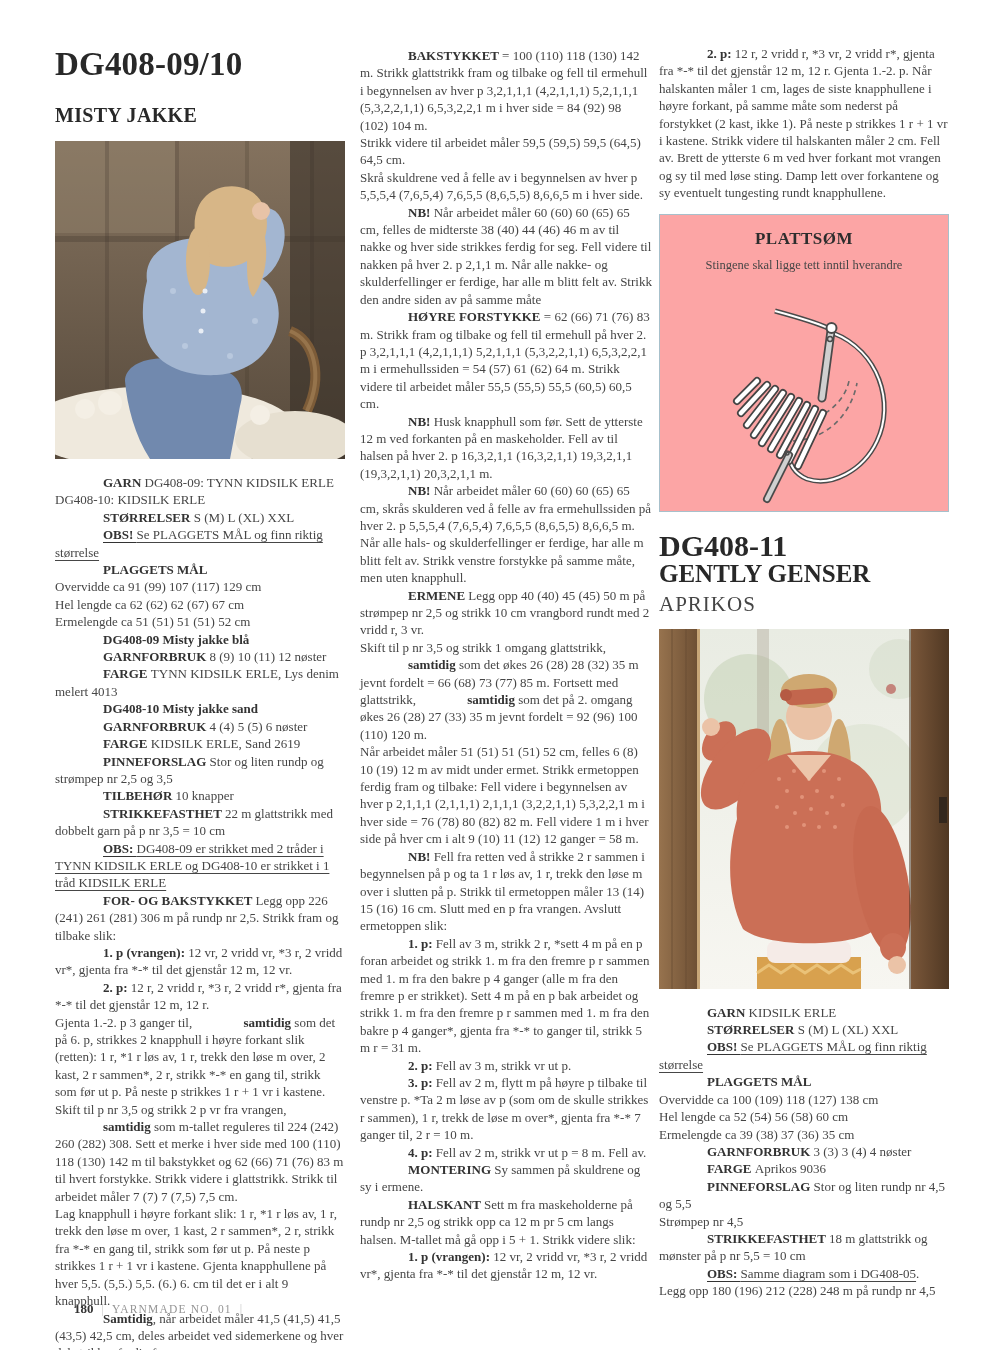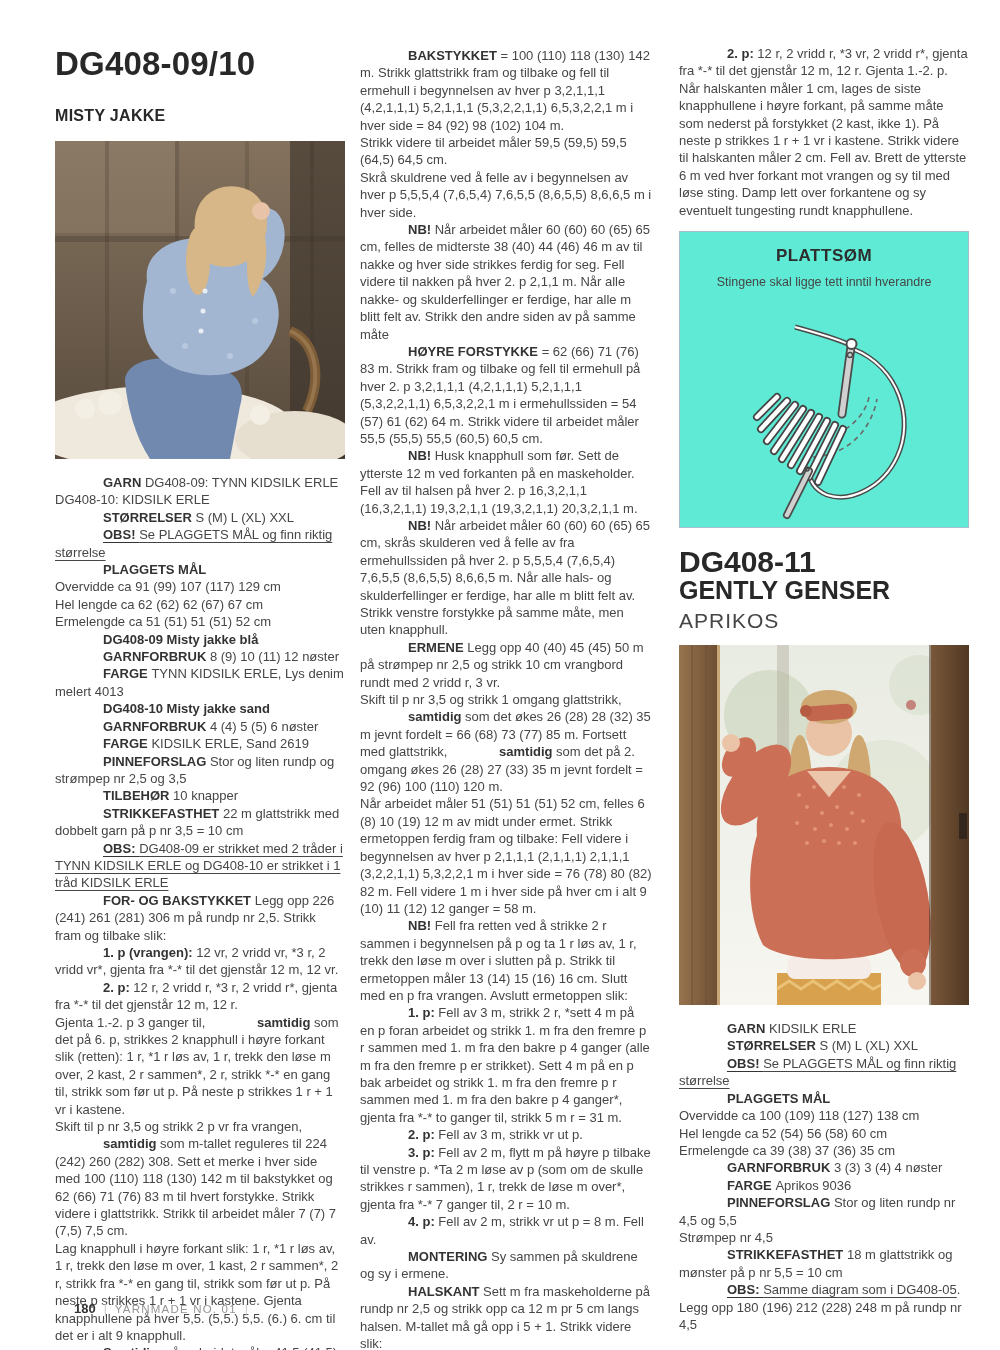--- a/index.html
+++ b/index.html
@@ -1,34 +1,34 @@
 <!DOCTYPE html>
 <html><head>
 <meta charset="utf-8">
 <style>
   html,body{margin:0;padding:0;background:#ffffff;}
   .page{position:relative;width:1000px;height:1350px;background:#fff;overflow:hidden;
-        font-family:Liberation Sans, sans-serif;color:#464646;}
+        font-family:Liberation Serif, serif;color:#464646;}
   .col{position:absolute;top:47px;}
   .col-left{left:55px;width:290px;}
   .col-mid{left:360px;width:292px;}
-  .col-right{left:679px;width:290px;top:45px;}
+  .col-right{left:659px;width:290px;top:45px;}
   .h-main{margin:0;font-size:33px;line-height:34px;font-weight:800;color:#282828;letter-spacing:.2px;}
-  .h-sub{margin:22px 0 0;font-size:16px;line-height:25px;font-weight:700;color:#282828;letter-spacing:.3px;}
+  .h-sub{margin:22px 0 0;font-size:20px;line-height:25px;font-weight:700;color:#282828;letter-spacing:.3px;}
   .h-main2{margin:18px 0 0;font-size:30px;line-height:31px;font-weight:800;color:#282828;}
   .h-sub2{margin:0 0 0;font-size:25px;line-height:26px;font-weight:700;color:#282828;}
   .h-colorway{margin:6px 0 0;font-size:21px;line-height:23px;font-weight:400;color:#454545;letter-spacing:1px;}
   .photo{margin-top:13px;width:290px;overflow:hidden;background:#ddd;}
   .photo svg{display:block;}
   .textblock{margin-top:15px;}
   .textblock.tight{margin-top:0;}
   .textblock p.para{margin:0;font-size:13px;line-height:17.4px;color:#464646;}
   .textblock .b{font-weight:700;color:#333333;padding-left:48px;}
   .textblock .u{text-decoration:underline;text-underline-offset:2.5px;text-decoration-thickness:1px;}
-  .plattsom-box{margin-top:12px;border:1.5px solid #a7c0cb;padding:14px 8px 6px;text-align:center;background:#5eead4;}
+  .plattsom-box{margin-top:12px;border:1.5px solid #a7c0cb;padding:14px 8px 6px;text-align:center;background:#fca5a5;}
   .pl-title{font-size:17px;font-weight:700;color:#2d2d2d;letter-spacing:.5px;}
   .pl-sub{margin-top:9px;font-size:12.5px;color:#464646;}
   .diagram{display:block;margin:0 auto;}
   .footer{position:absolute;left:74px;top:1301px;display:flex;align-items:baseline;gap:8px;}
   .footer .pg{font-size:13px;font-weight:700;color:#333;}
   .footer .sep{font-size:12px;color:#c9c9c9;}
   .footer .mag{font-size:11.5px;letter-spacing:1.2px;color:#949494;}
 </style>
 </head>
 <body>

